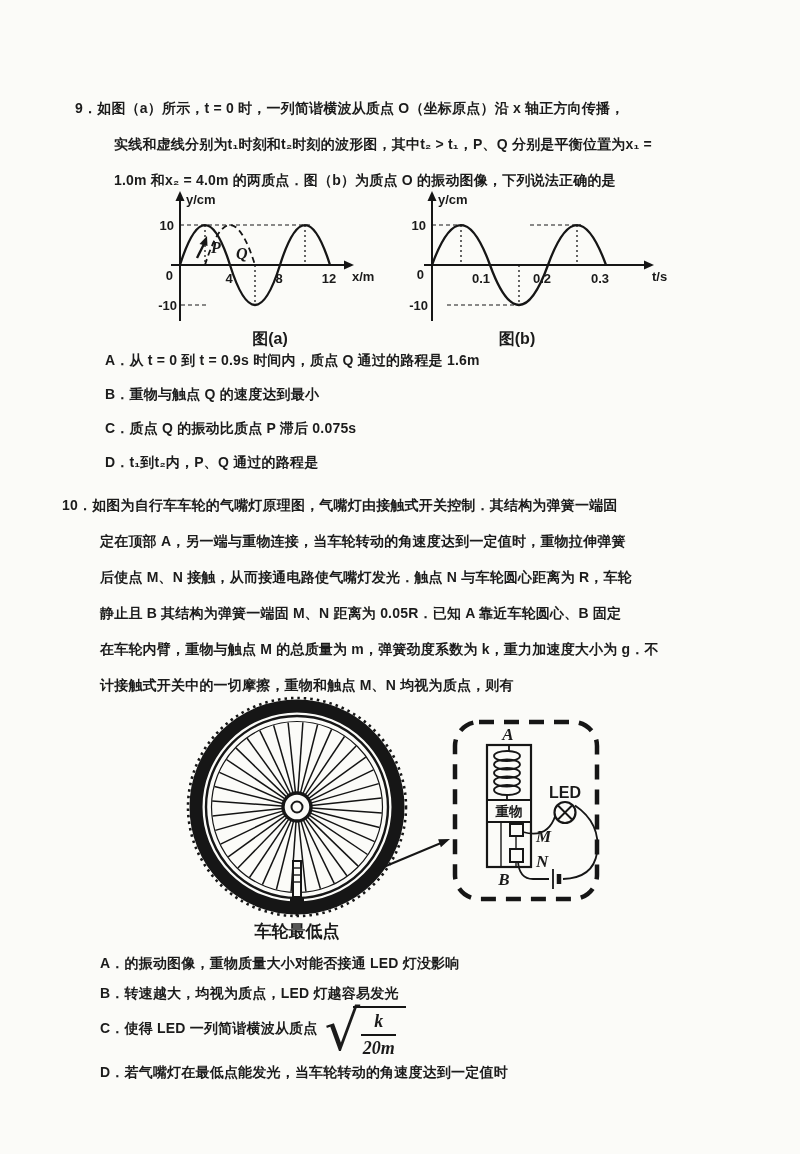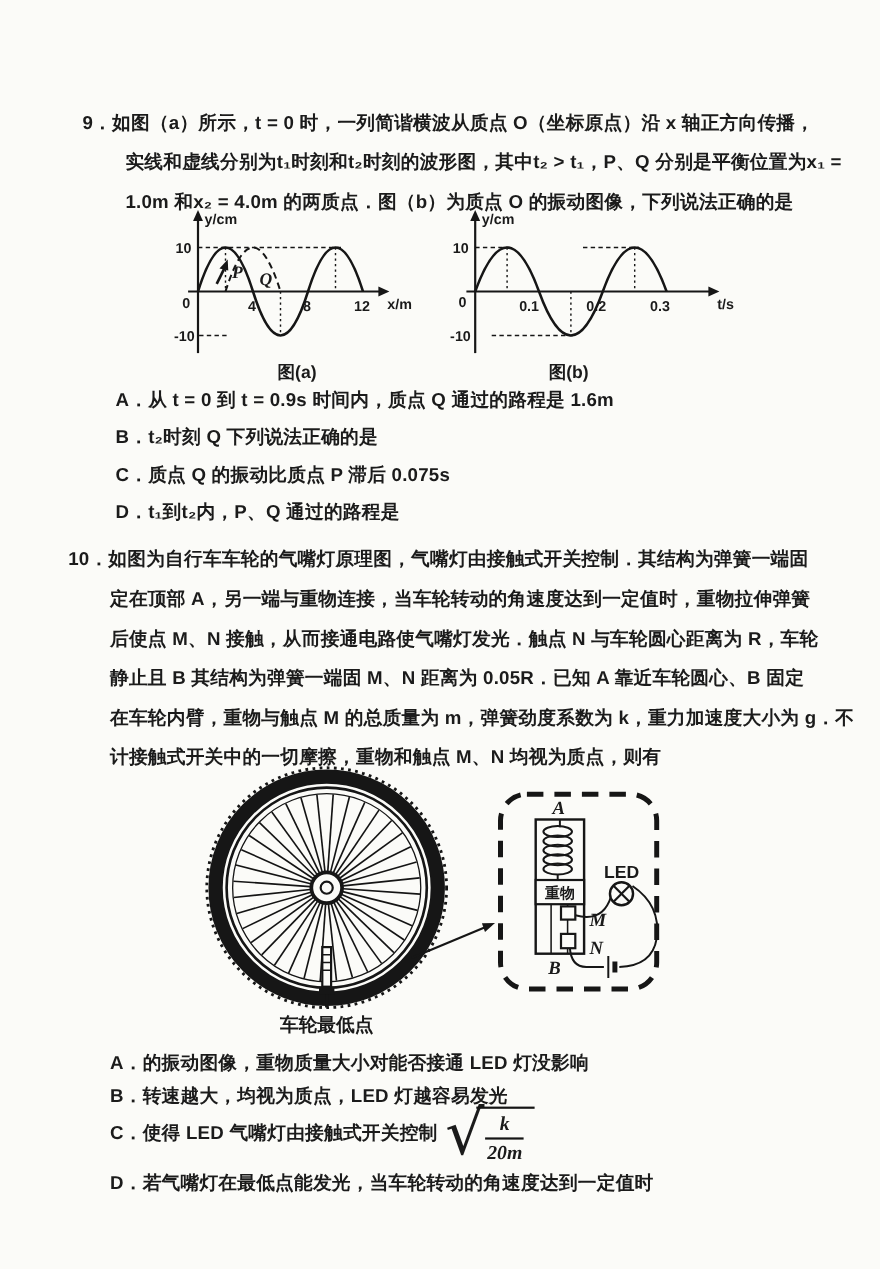--- a/index.html
+++ b/index.html
@@ -1,21 +1,21 @@
 <!DOCTYPE html>
 <html><head>
 <meta charset="utf-8">
 <style>
   html,body{margin:0;padding:0;}
   body{
     width:800px;height:1154px;position:relative;
     background:#fbfbf8;color:#1b1b1b;
     font-family:"Liberation Sans","DejaVu Sans",sans-serif;
   }
-  .tl{position:absolute;font-size:17px;font-weight:600;letter-spacing:.2px;white-space:nowrap;}
+  .tl{position:absolute;font-size:14px;font-weight:600;letter-spacing:.2px;white-space:nowrap;}
   svg{position:absolute;left:0;}
   svg text{font-family:"Liberation Sans","DejaVu Sans",sans-serif;fill:#1a1a1a;font-weight:600;}
   svg .it,.it{font-family:"Liberation Serif","DejaVu Serif",serif;font-style:italic;font-weight:700;}
   .stroke{stroke:#161616;fill:none;}
   .optC{position:absolute;left:100px;top:998px;display:flex;align-items:center;height:62px;}
   .sqrt{display:inline-flex;align-items:center;margin-left:7px;}
   .sqrt-rad{font-family:"DejaVu Sans",sans-serif;font-size:56px;font-weight:400;line-height:.9;transform:translateY(2px);}
   .sqrt-body{border-top:2.5px solid #151515;margin-left:-7px;padding:3px 10px 0 8px;display:flex;flex-direction:column;align-items:center;transform:translateY(3px);}
   .fr-num{font:italic 700 18px "Liberation Serif","DejaVu Serif",serif;padding:0 13px 2px;border-bottom:2px solid #151515;}
   .fr-den{font:italic 700 18px "Liberation Serif","DejaVu Serif",serif;padding-top:2px;}
@@ -74,21 +74,21 @@
     <text x="428" y="122" font-size="13" text-anchor="end">-10</text>
     <text x="481" y="95" font-size="13" text-anchor="middle">0.1</text>
     <text x="542" y="95" font-size="13" text-anchor="middle">0.2</text>
     <text x="600" y="95" font-size="13" text-anchor="middle">0.3</text>
     <text x="652" y="93" font-size="13">t/s</text>
     <text x="517" y="156" font-size="16" text-anchor="middle">图(b)</text>
   </g>
 </svg>
 
 <div class="tl" style="left:105px;top:352px">A．从 t = 0 到 t = 0.9s 时间内，质点 Q 通过的路程是 1.6m</div>
-<div class="tl" style="left:105px;top:386px">B．t₂时刻 Q 下列说法正确的是</div>
+<div class="tl" style="left:105px;top:386px">B．重物与触点 Q 的速度达到最小</div>
 <div class="tl" style="left:105px;top:420px">C．质点 Q 的振动比质点 P 滞后 0.075s</div>
 <div class="tl" style="left:105px;top:454px">D．t₁到t₂内，P、Q 通过的路程是</div>
 
 <div class="tl" style="left:62px;top:497px">10．如图为自行车车轮的气嘴灯原理图，气嘴灯由接触式开关控制．其结构为弹簧一端固</div>
 <div class="tl" style="left:100px;top:533px">定在顶部 A，另一端与重物连接，当车轮转动的角速度达到一定值时，重物拉伸弹簧</div>
 <div class="tl" style="left:100px;top:569px">后使点 M、N 接触，从而接通电路使气嘴灯发光．触点 N 与车轮圆心距离为 R，车轮</div>
 <div class="tl" style="left:100px;top:605px">静止且 B 其结构为弹簧一端固 M、N 距离为 0.05R．已知 A 靠近车轮圆心、B 固定</div>
 <div class="tl" style="left:100px;top:641px">在车轮内臂，重物与触点 M 的总质量为 m，弹簧劲度系数为 k，重力加速度大小为 g．不</div>
 <div class="tl" style="left:100px;top:677px">计接触式开关中的一切摩擦，重物和触点 M、N 均视为质点，则有</div>
 
@@ -191,21 +191,21 @@
     <text x="565" y="103" font-size="16" text-anchor="middle">LED</text>
     <circle cx="565" cy="117.5" r="10.5" fill="#fbfbf8" stroke="#161616" stroke-width="2.2"></circle>
     <line class="stroke" x1="558" y1="110.5" x2="572" y2="124.5" stroke-width="2"></line>
     <line class="stroke" x1="572" y1="110.5" x2="558" y2="124.5" stroke-width="2"></line>
   </g>
 </svg>
 
 <div class="tl" style="left:100px;top:955px">A．的振动图像，重物质量大小对能否接通 LED 灯没影响</div>
 <div class="tl" style="left:100px;top:985px">B．转速越大，均视为质点，LED 灯越容易发光</div>
 <div class="optC">
-  <span class="tl" style="position:static">C．使得 LED 气嘴灯由接触式开关控制</span>
+  <span class="tl" style="position:static">C．使得 LED 一列简谐横波从质点</span>
   <span class="sqrt">
     <span class="sqrt-rad">√</span>
     <span class="sqrt-body">
       <span class="fr-num">k</span>
       <span class="fr-den">20m</span>
     </span>
   </span>
 </div>
 <div class="tl" style="left:100px;top:1064px">D．若气嘴灯在最低点能发光，当车轮转动的角速度达到一定值时</div>
 

